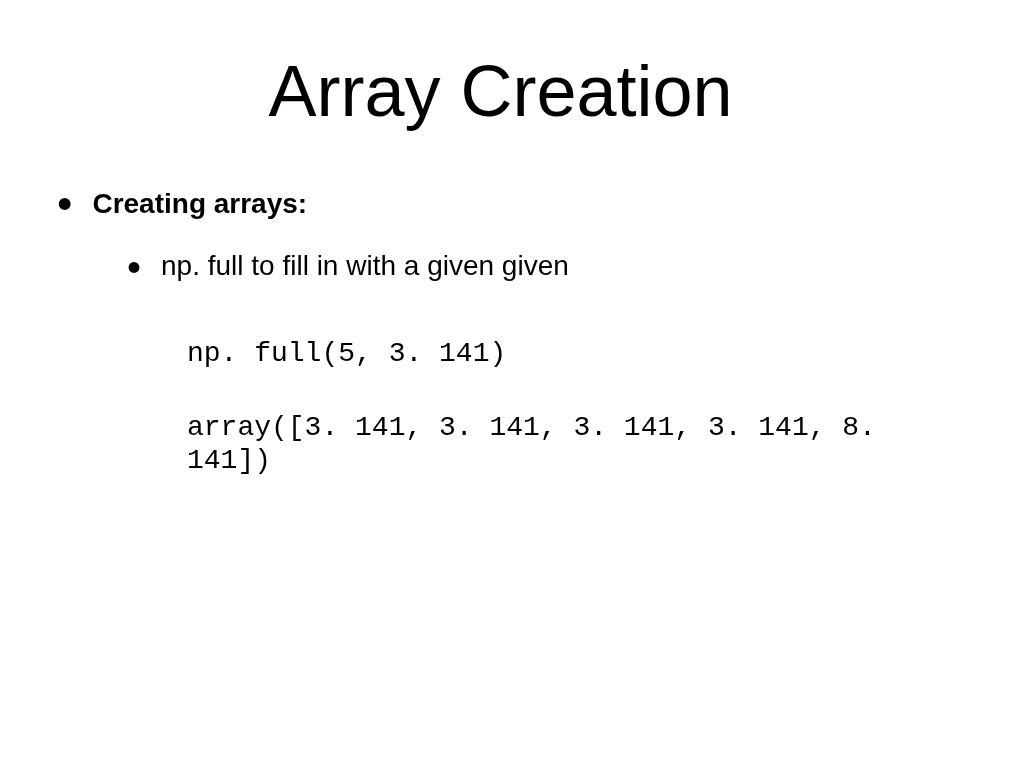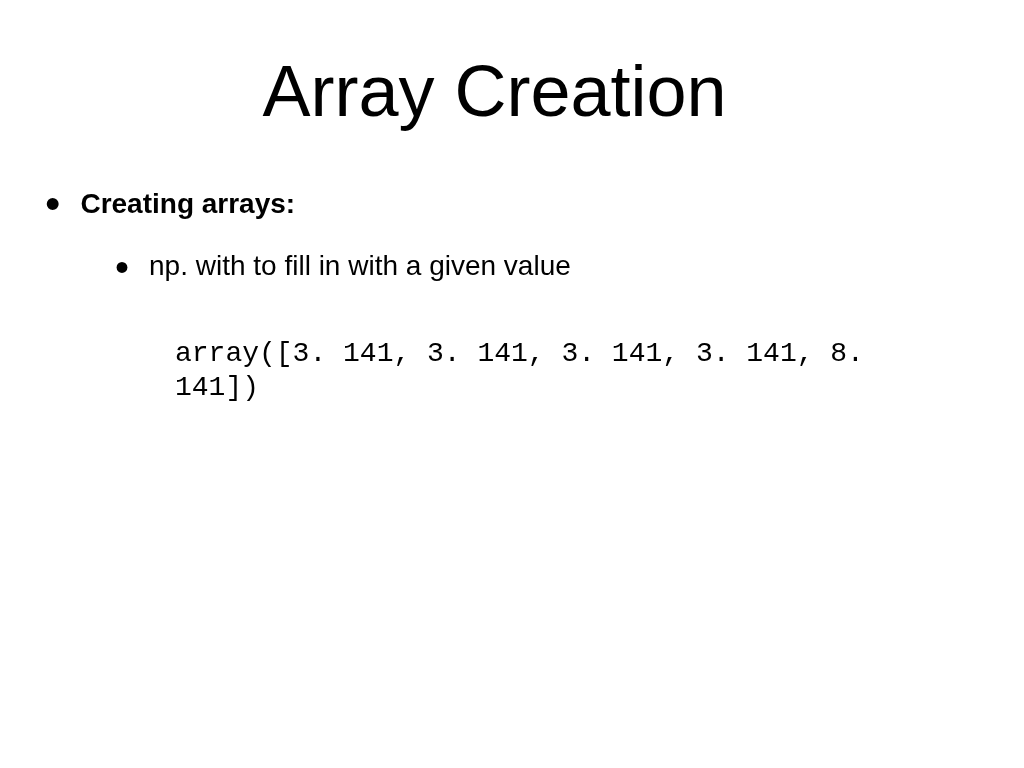--- a/index.html
+++ b/index.html
@@ -12,21 +12,21 @@
     height: 768px;
     background: #ffffff;
     font-family: Arial, Helvetica, sans-serif;
     color: #000000;
     overflow: hidden;
     position: relative;
   }
   .slide {
     width: 100%;
     height: 100%;
-    padding: 50px 60px 0 25px;
+    padding: 50px 60px 0 37px;
   }
   .title {
     font-size: 72px;
     font-weight: 400;
     text-align: center;
     margin-bottom: 55px;
     letter-spacing: 0px;
   }
   .bullet-l1 {
     display: flex;
@@ -77,19 +77,20 @@
 <div class="slide">
   <h1 class="title">Array Creation</h1>
 
   <div class="bullet-l1">
     <span class="dot">•</span>
     <span class="text">Creating arrays:</span>
   </div>
 
   <div class="bullet-l2">
     <span class="dot">•</span>
-    <span class="text">np. with to fill in with a given value</span>
+    <span class="text">np. full to fill in with a given given</span>
   </div>
 
   <div class="code-block">
+    <div class="code-line1">np. full(5, 3. 141)</div>
     <div>array([3. 141, 3. 141, 3. 141, 3. 141, 8. 141])</div>
   </div>
 </div>
 
 </body></html>

